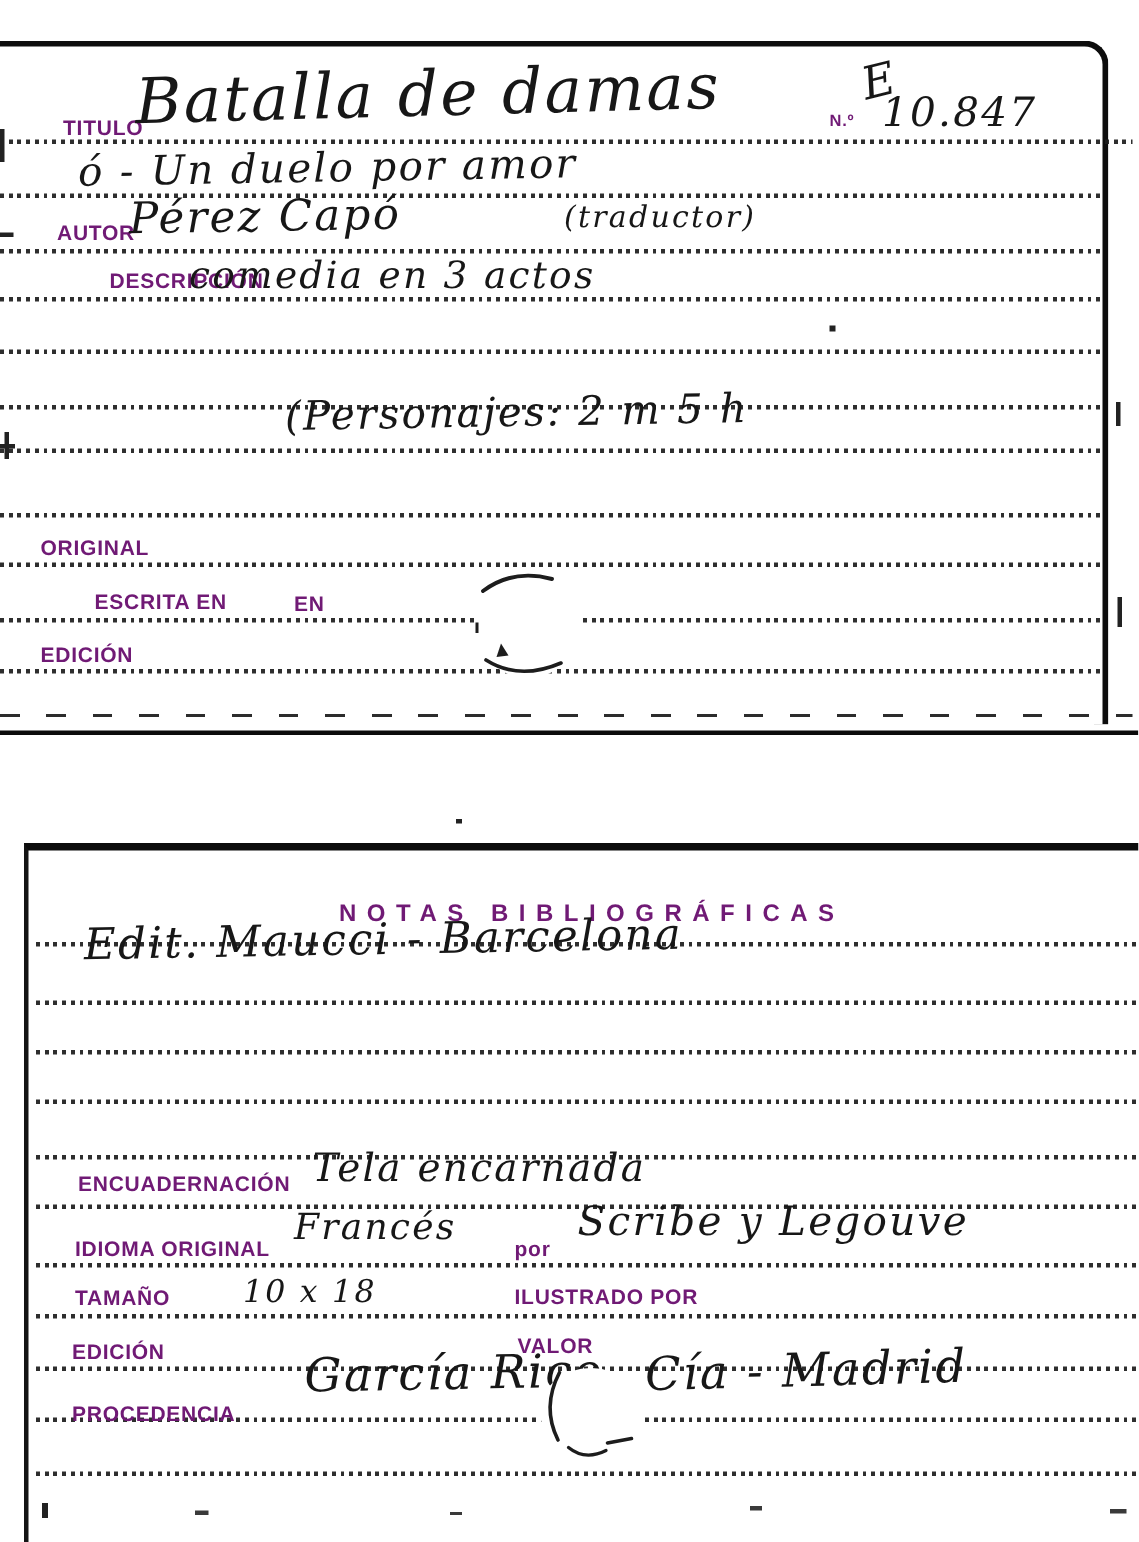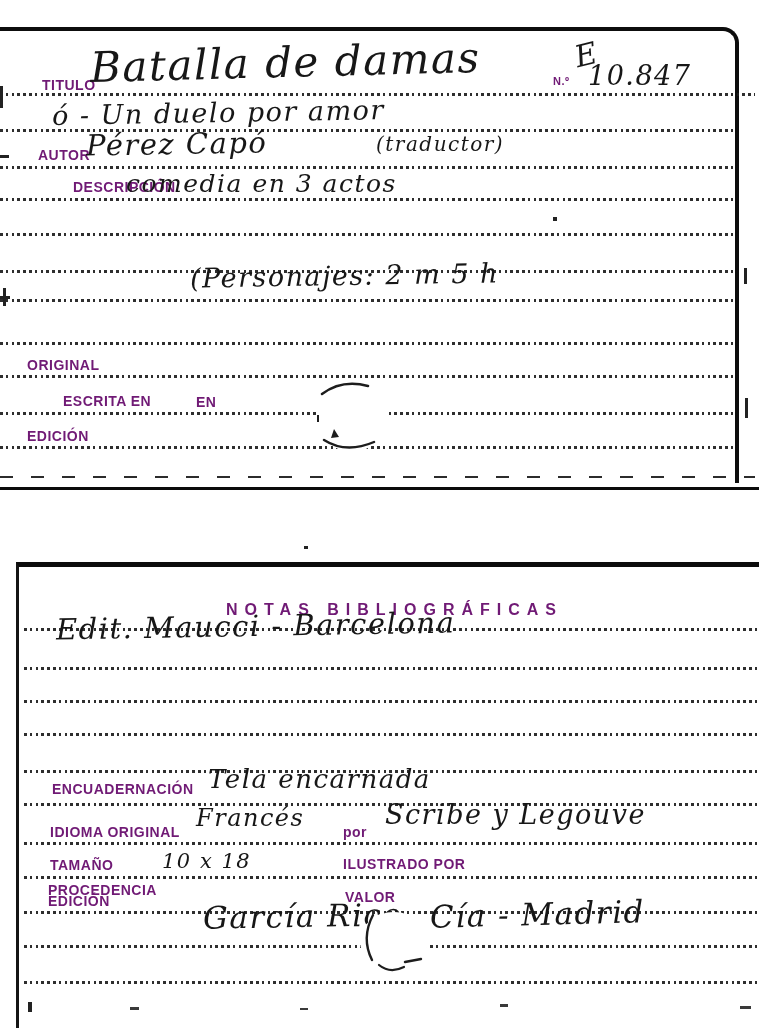--- a/index.html
+++ b/index.html
@@ -100,21 +100,21 @@
 
   <div class="lbl" style="left:226px;top:601px;font-size:16px;letter-spacing:7px;">NOTAS BIBLIOGRÁFICAS</div>
 
   <div class="lbl" style="left:52px;top:781px;">ENCUADERNACIÓN</div>
   <div class="lbl" style="left:50px;top:824px;">IDIOMA ORIGINAL</div>
   <div class="lbl" style="left:343px;top:824px;text-transform:lowercase;">por</div>
   <div class="lbl" style="left:50px;top:857px;">TAMAÑO</div>
   <div class="lbl" style="left:343px;top:856px;">ILUSTRADO POR</div>
   <div class="lbl" style="left:48px;top:893px;">EDICIÓN</div>
   <div class="lbl" style="left:345px;top:889px;">VALOR</div>
-  <div class="lbl" style="left:48px;top:882px;">PROCEDENCIA</div>
+  <div class="lbl" style="left:48px;top:934px;">PROCEDENCIA</div>
 
   <div class="hw" style="left:56px;top:612px;font-size:29px;transform:rotate(-1deg);">Edit. Maucci - Barcelona</div>
   <div class="hw" style="left:208px;top:766px;font-size:26px;">Tela encarnada</div>
   <div class="hw" style="left:196px;top:806px;font-size:24px;">Francés</div>
   <div class="hw" style="left:385px;top:801px;font-size:27px;">Scribe y Legouve</div>
   <div class="hw" style="left:162px;top:851px;font-size:21px;">10 x 18</div>
   <div class="hw" style="left:203px;top:901px;font-size:31px;transform:rotate(-1deg);">García Rico</div>
   <div class="hw" style="left:430px;top:899px;font-size:31px;transform:rotate(-1.5deg);">Cía - Madrid</div>
 
   <svg class="smudge" style="left:357px;top:910px;" width="76" height="66" viewBox="0 0 76 66">

